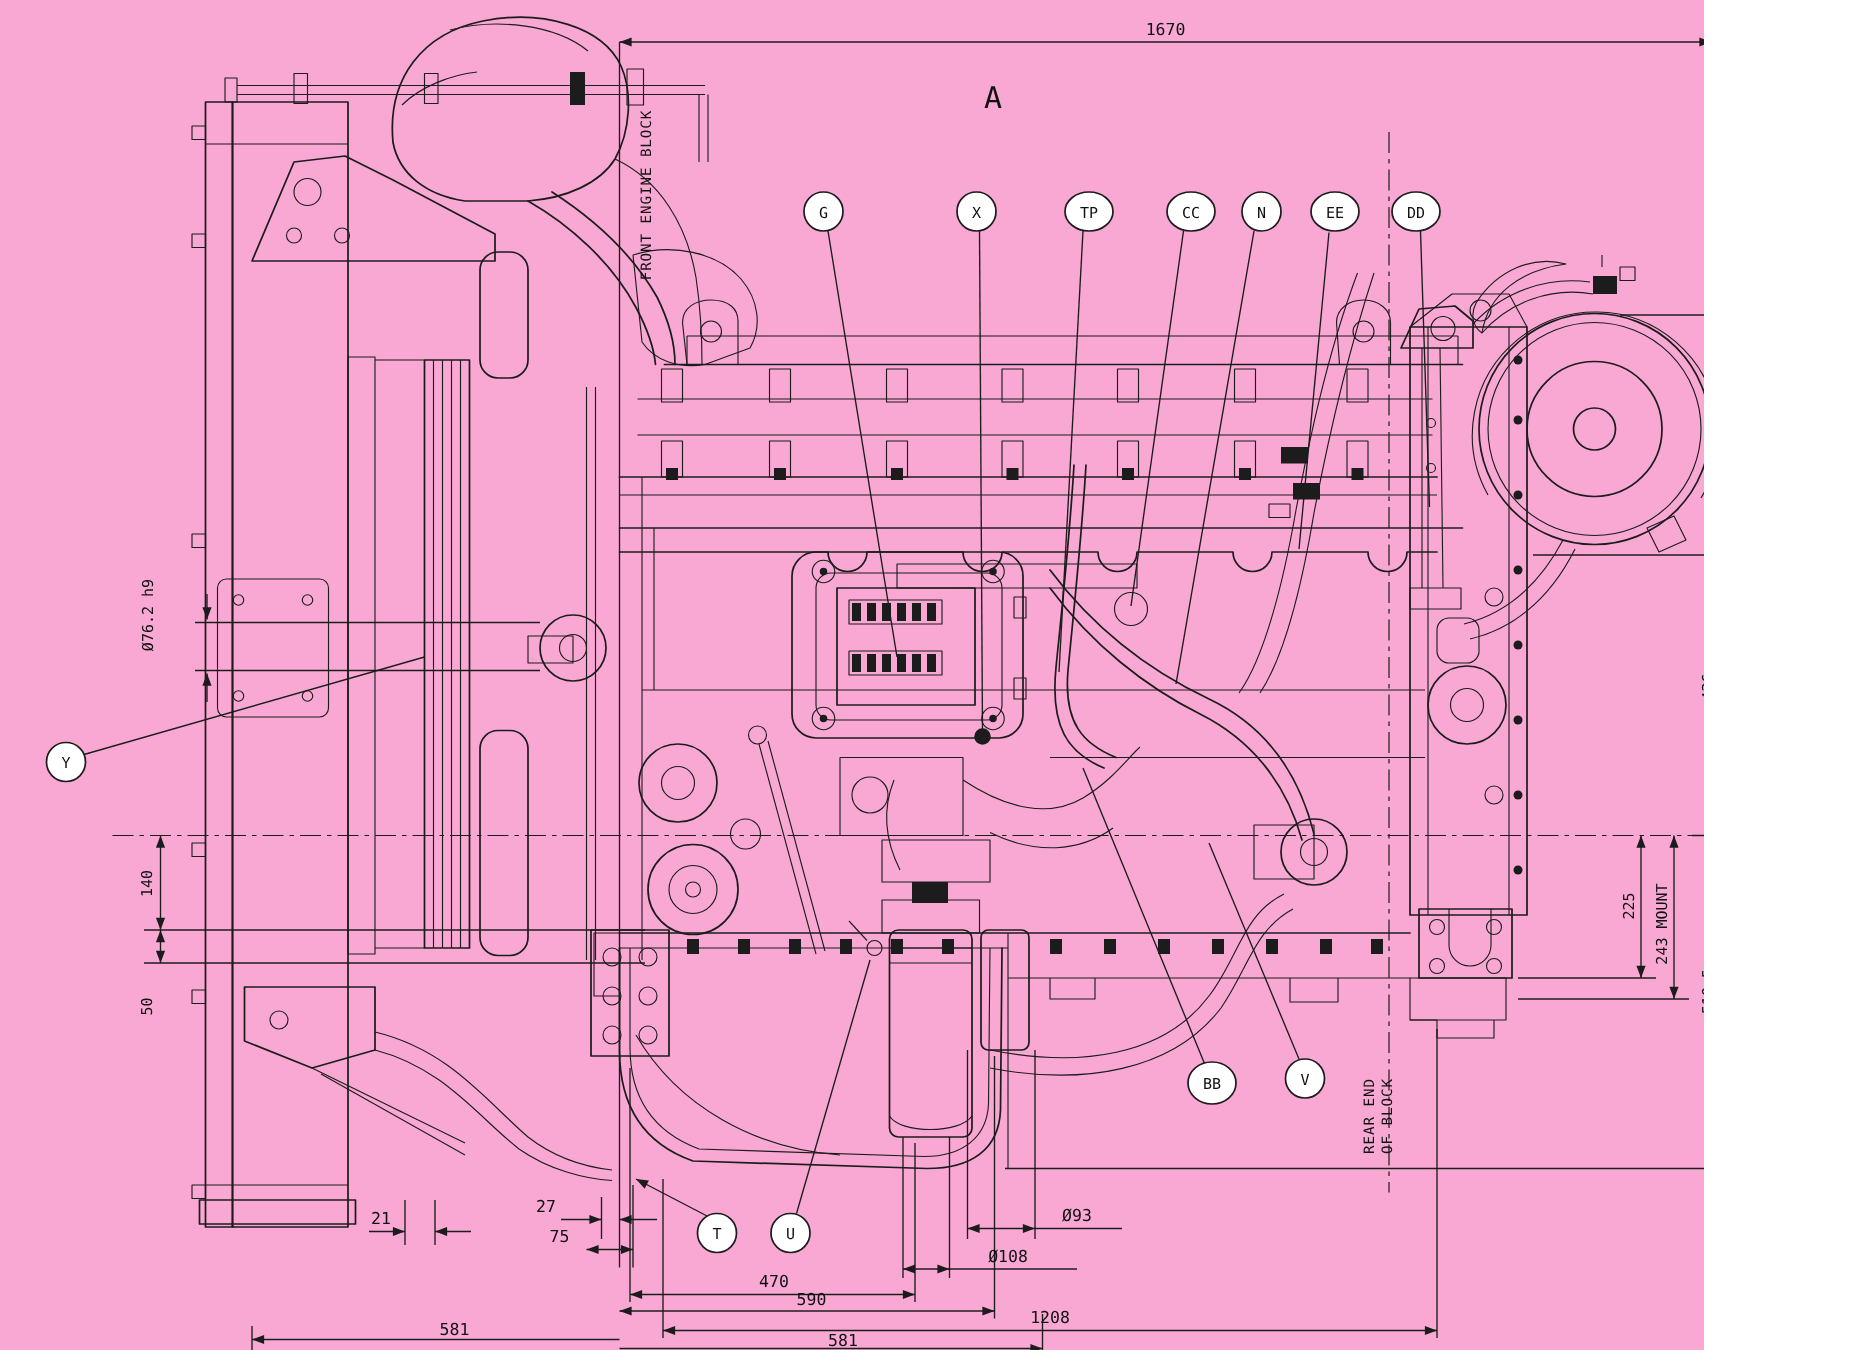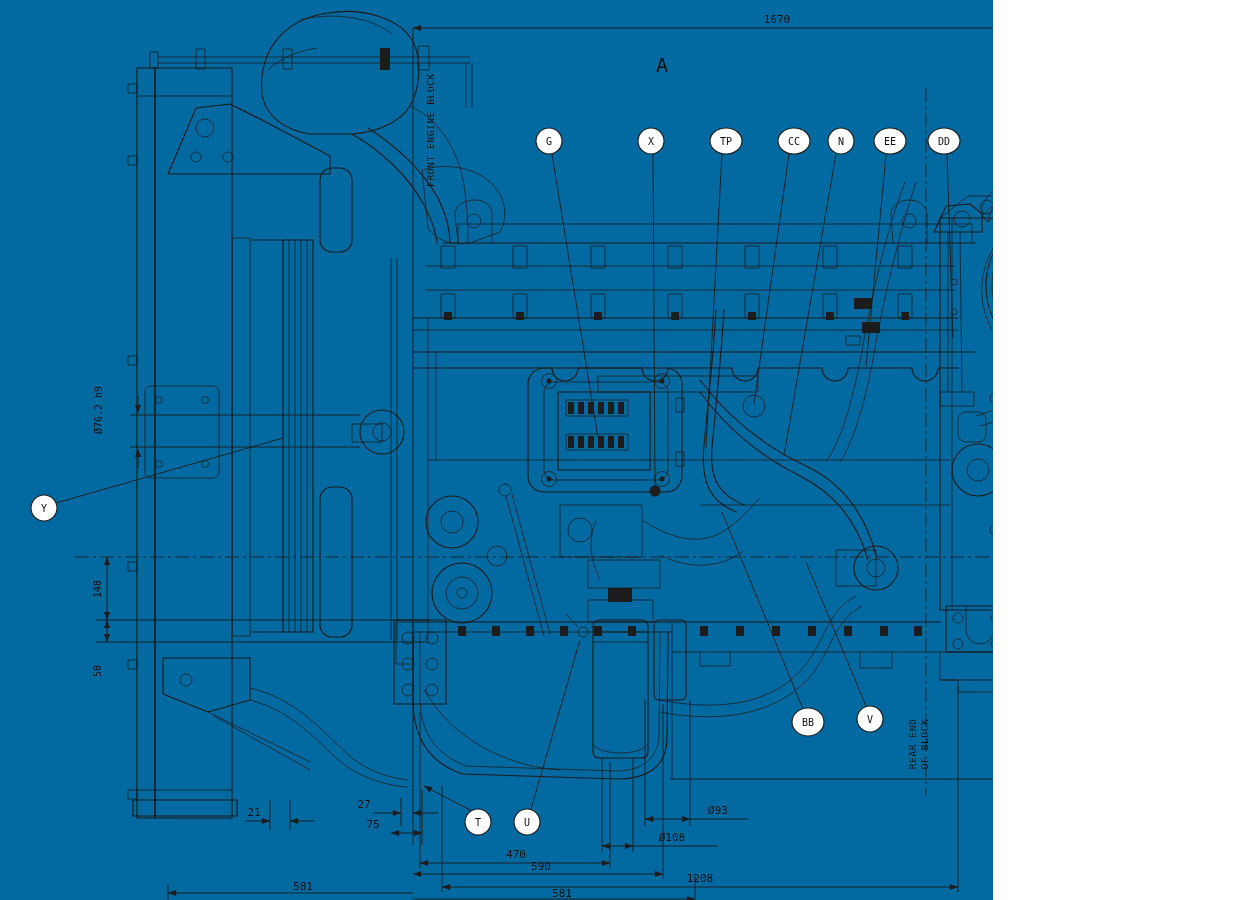--- a/index.html
+++ b/index.html
@@ -1,16 +1,16 @@
 <!DOCTYPE html>
 <html><head>
 <meta charset="utf-8">
 <style>
   html,body{margin:0;padding:0;background:#fff;}
-  #stage{width:993px;height:900px;position:relative;background:#0369a1;overflow:hidden;}
+  #stage{width:1136px;height:900px;position:relative;background:#f9a8d4;overflow:hidden;}
   svg{display:block}
   .main{stroke:#1c1c1c;stroke-width:1.15;fill:none;stroke-linejoin:round;stroke-linecap:round}
   .det{stroke:#1c1c1c;stroke-width:0.75;fill:none;stroke-linejoin:round}
   .dim{stroke:#1c1c1c;stroke-width:0.9;fill:none}
   .cl{stroke:#1c1c1c;stroke-width:0.8;fill:none;stroke-dasharray:14 4 3 4}
   .blk{fill:#1c1c1c;stroke:none}
   .wht{fill:#fff}
   text{fill:#111;font-family:"DejaVu Sans Mono","Liberation Mono",monospace}
   .dtxt{font-size:11px}
   .vtxt{font-size:10px}

